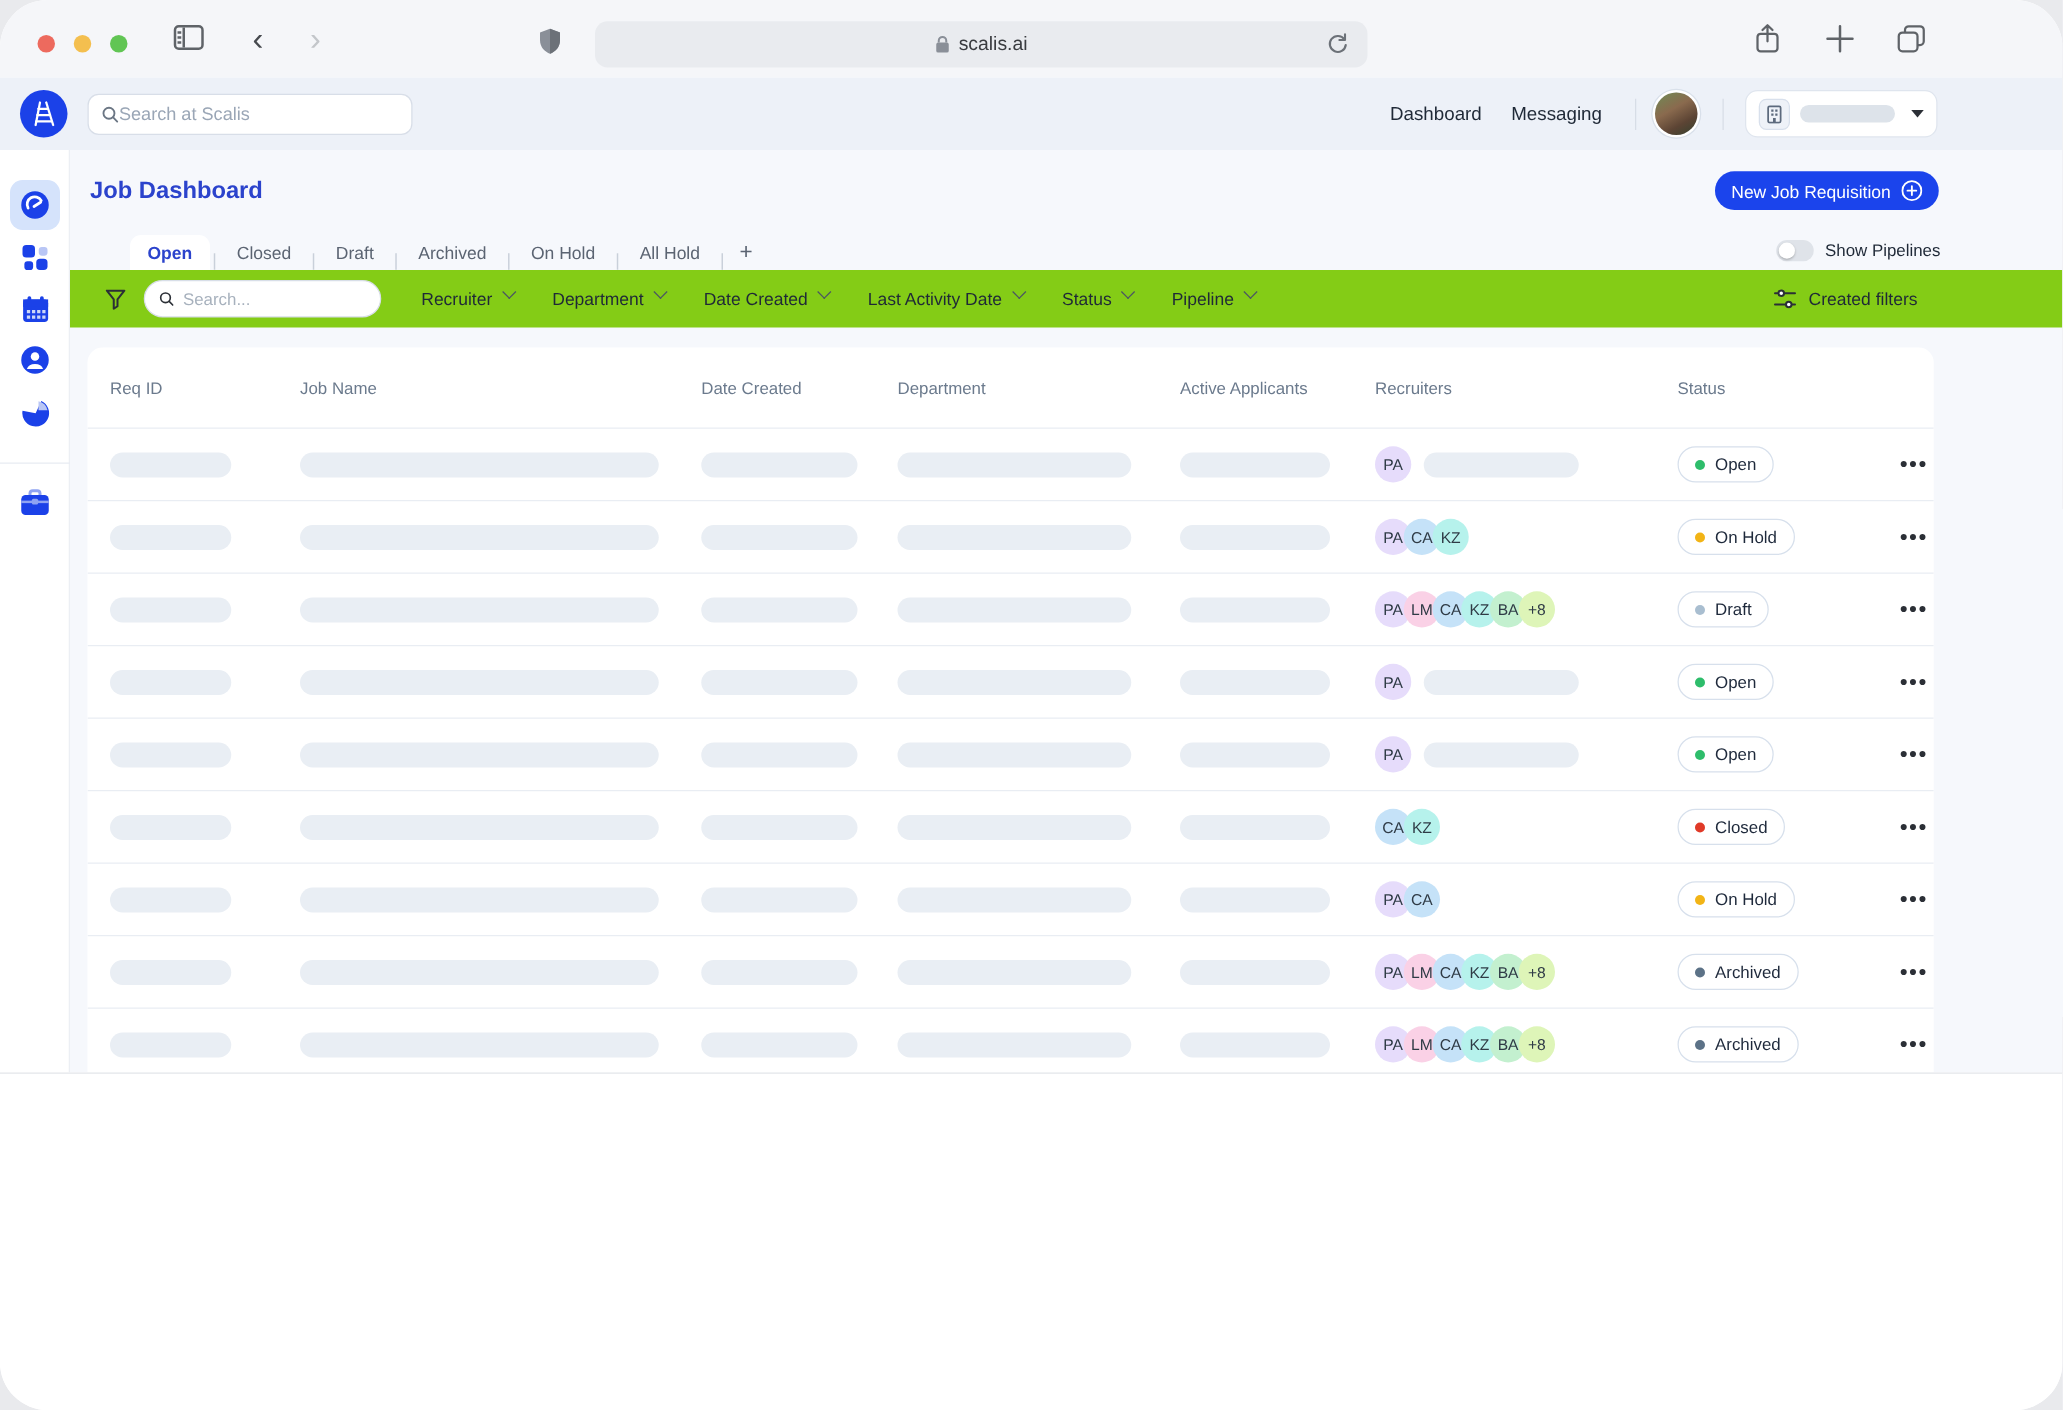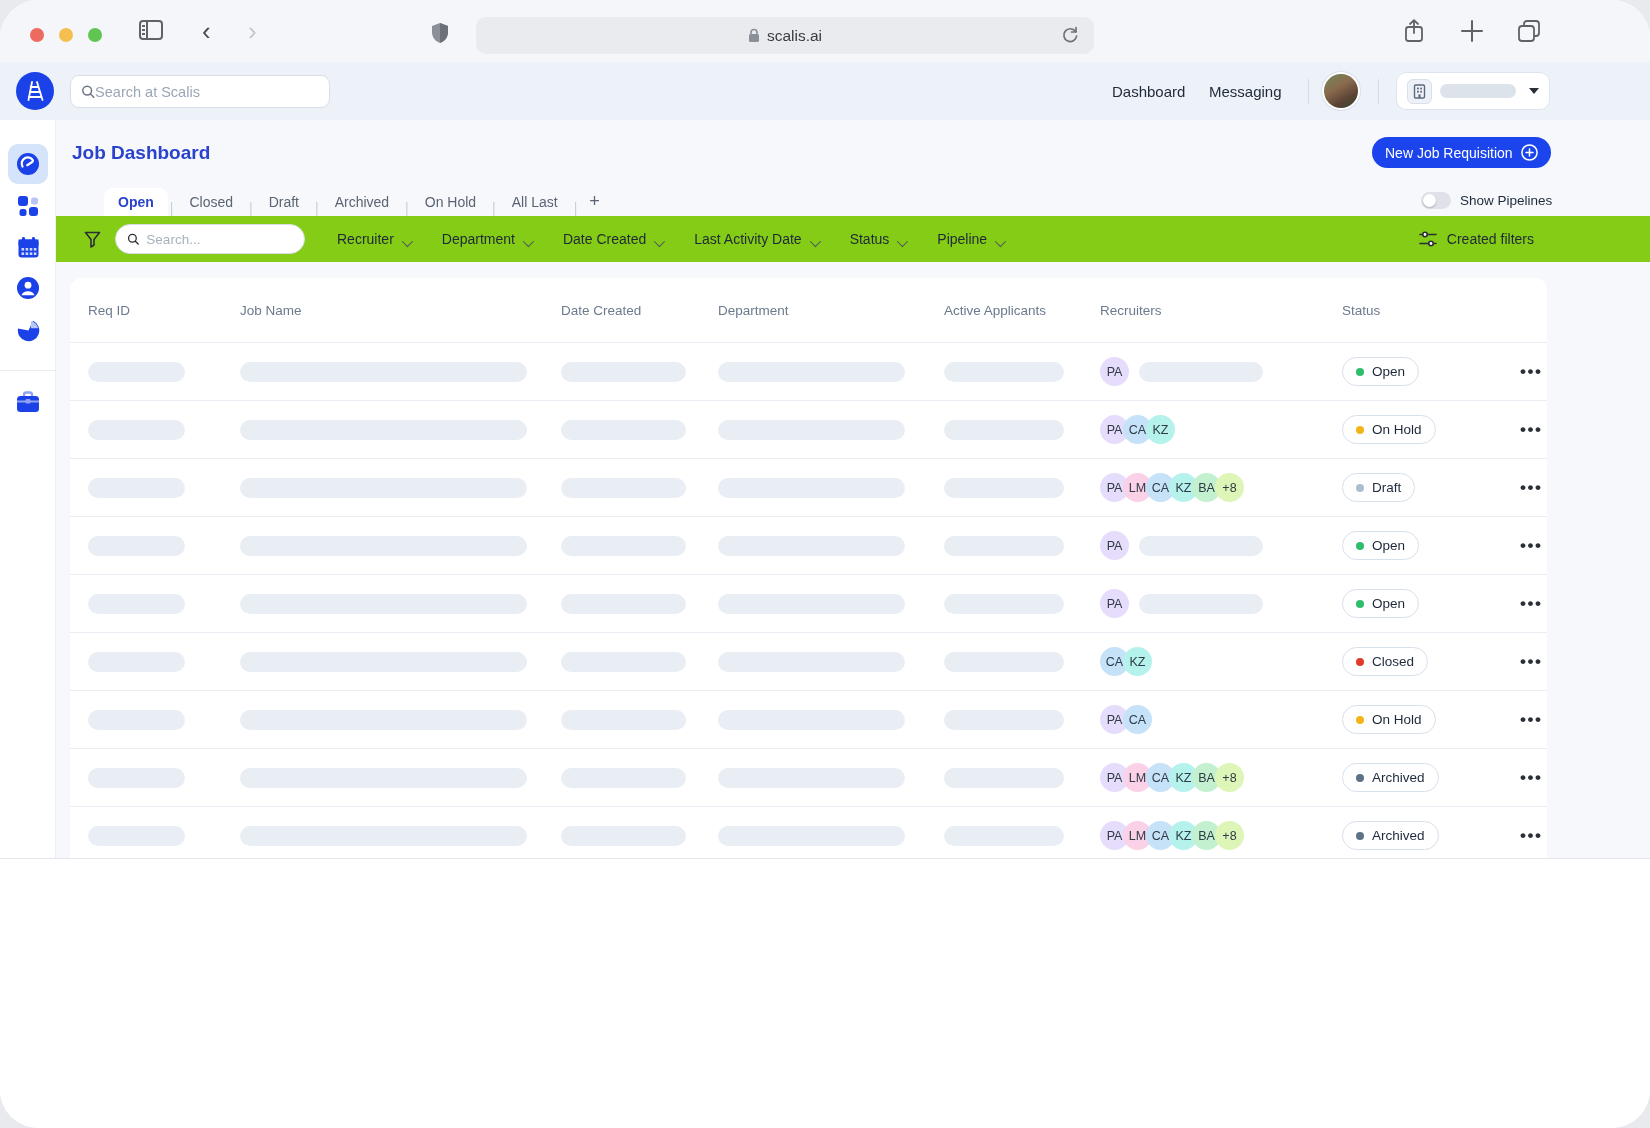--- a/index.html
+++ b/index.html
@@ -52,21 +52,21 @@
   .tab-plus { font-size:18px; color:#5b6472; padding:0 10px 4px; }
   .pipe-toggle-wrap { position:absolute; left:1365px; top:72px; display:flex; align-items:center; gap:9px; font-size:13.5px; color:#1f2937; }
   .switch { width:30px; height:17px; border-radius:9px; background:#dfe3e9; position:relative; cursor:pointer; }
   .switch::after { content:""; position:absolute; left:2px; top:2px; width:13px; height:13px; border-radius:50%; background:#fff; box-shadow:0 1px 2px rgba(0,0,0,.25); }
 
   .filterbar { position:absolute; left:0; top:96px; width:1594px; height:46px; background:#84cc16; display:flex; align-items:center; }
   .funnel { margin-left:28px; }
   .filter-search { margin-left:14px; width:190px; height:30px; border:1px solid #d8dee8; border-radius:15px; display:flex; align-items:center; padding:0 11px; gap:7px; background:#fff; }
   .filter-search input { border:none; outline:none; width:100%; font-size:13.5px; color:#334155; background:transparent; font-family:inherit; }
   .filter-search input::placeholder { color:#a7b1bd; }
-  .dropdown { display:flex; align-items:flex-end; gap:8px; font-size:14px; color:#1f2937; margin-left:32px; cursor:pointer; white-space:nowrap; }
+  .dropdown { display:flex; align-items:flex-start; gap:8px; font-size:14px; color:#1f2937; margin-left:32px; cursor:pointer; white-space:nowrap; }
   .dd-caret { width:8px; height:8px; border-right:1.6px solid #4b5563; border-bottom:1.6px solid #4b5563; transform:rotate(45deg) translateY(-2px); }
   .adv-filters { position:absolute; right:116px; display:flex; align-items:center; gap:10px; font-size:14px; color:#1f2937; cursor:pointer; }
 
   
   .table-card { position:absolute; left:14px; top:158px; width:1477px; height:580px; background:#fff; border-radius:12px 12px 0 0; overflow:hidden; }
   .trow { display:grid; grid-template-columns:152px 321px 157px 226px 156px 242px 178px 1fr; align-items:center; padding-left:18px; }
   .thead { height:64px; color:#6b7a8d; font-size:13.5px; }
   .tbody-row { height:58px; border-top:1px solid #e9edf3; }
   .skel { height:20px; border-radius:10px; background:#e9eef4; }
   .chips { display:flex; align-items:center; }
@@ -244,21 +244,21 @@
         <div class="tab active">Open</div>
         <span class="tab-sep">|</span>
         <div class="tab">Closed</div>
         <span class="tab-sep">|</span>
         <div class="tab">Draft</div>
         <span class="tab-sep">|</span>
         <div class="tab">Archived</div>
         <span class="tab-sep">|</span>
         <div class="tab">On Hold</div>
         <span class="tab-sep">|</span>
-        <div class="tab">All Last</div>
+        <div class="tab">All Hold</div>
         <span class="tab-sep">|</span>
         <div class="tab-plus">+</div>
       </div>
 
     <div class="pipe-toggle-wrap">
       <span class="switch"></span>
       <span>Show Pipelines</span>
     </div>
 
     <div class="filterbar">

